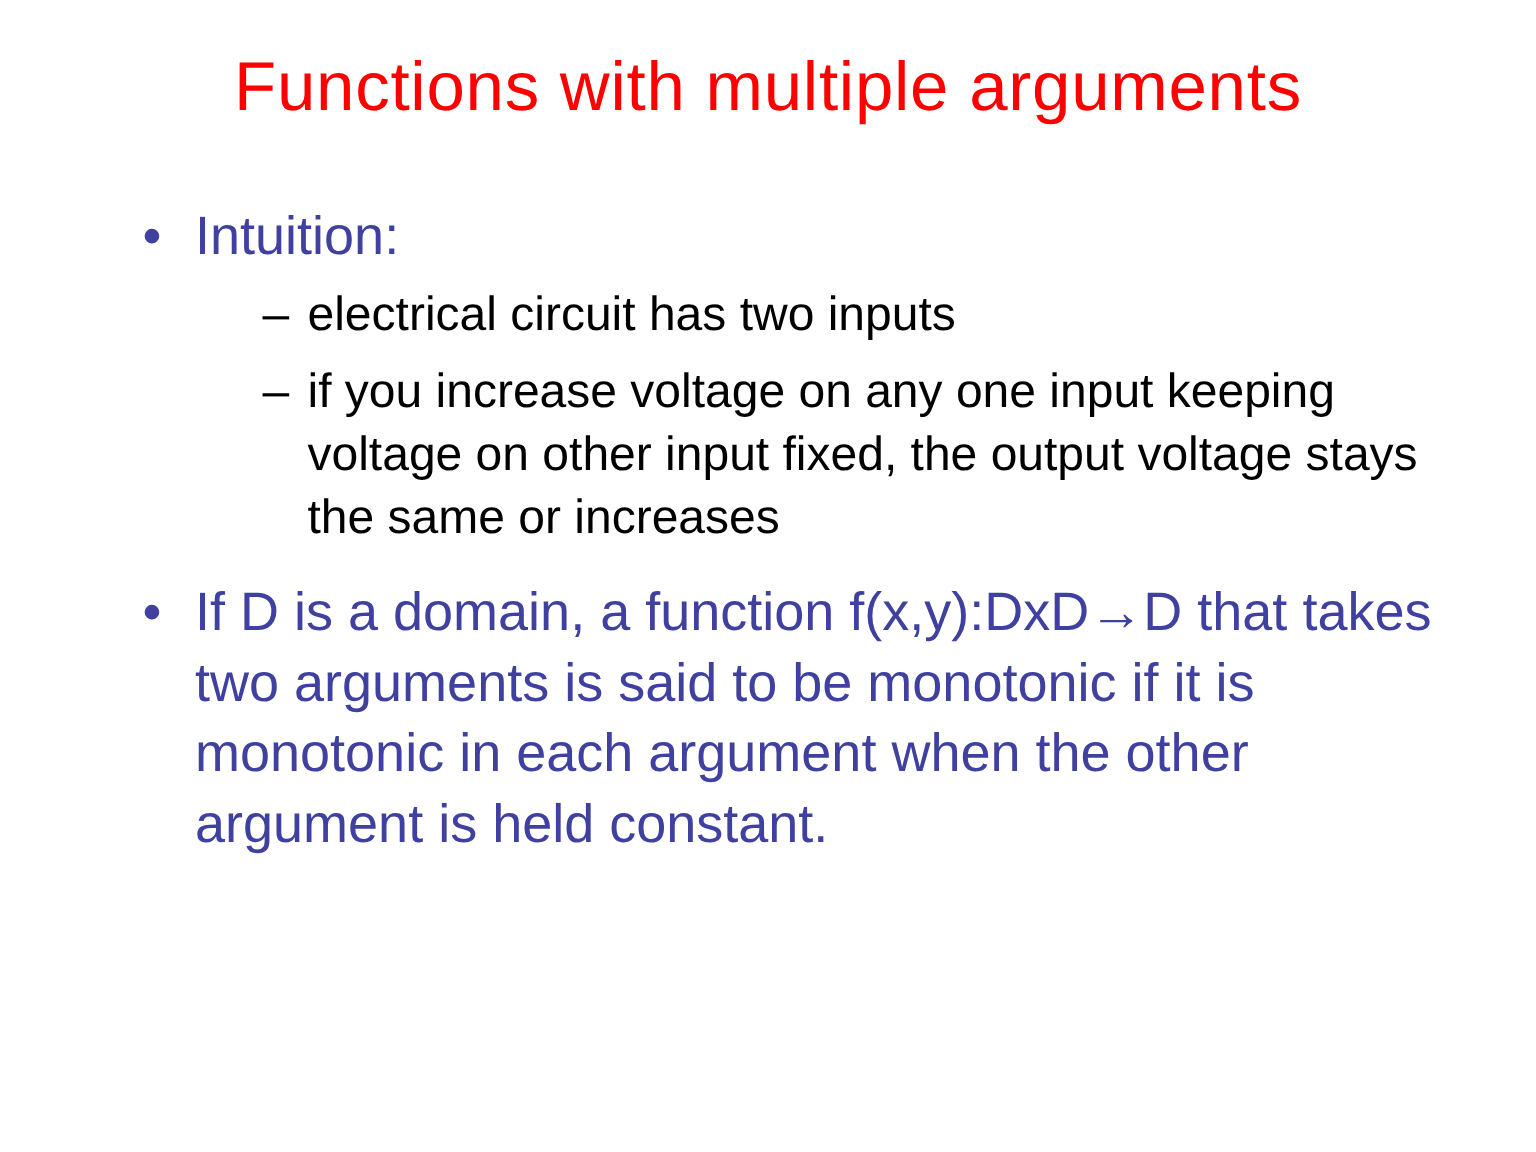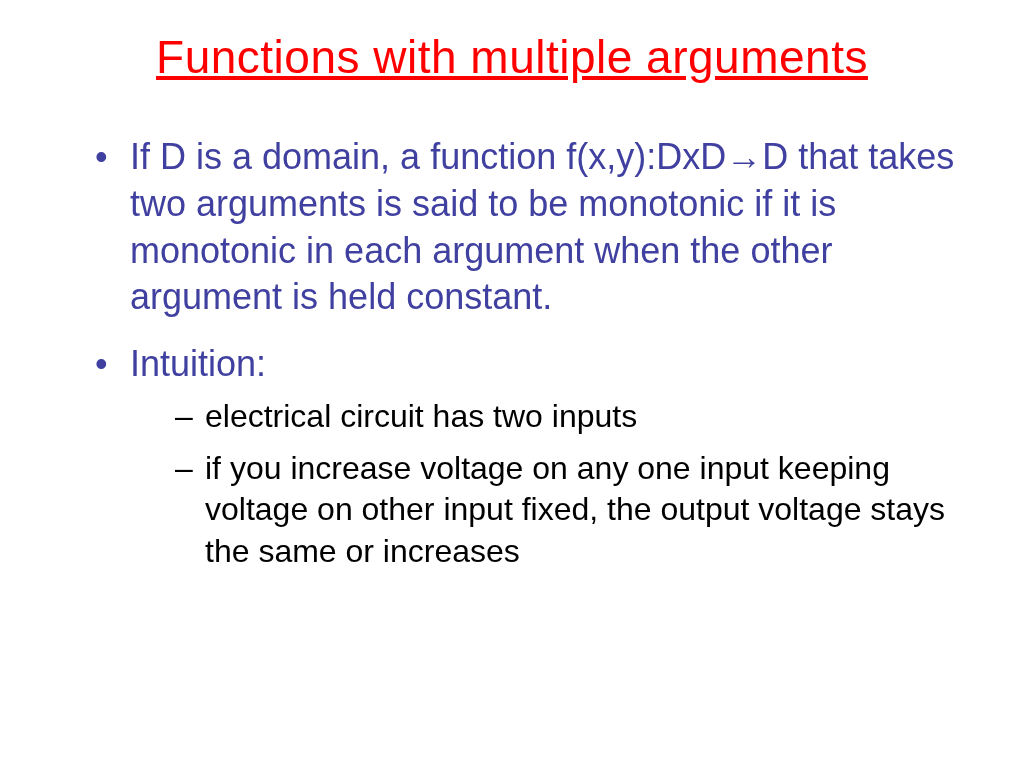--- a/index.html
+++ b/index.html
@@ -12,21 +12,20 @@
       height: 768px;
       background: #ffffff;
       font-family: Arial, Helvetica, sans-serif;
       padding: 30px 60px;
       overflow: hidden;
     }
     .slide-title {
       color: #ff0000;
       font-size: 46px;
       font-weight: normal;
-      text-decoration: underline;
       text-align: center;
       margin-bottom: 50px;
       letter-spacing: 0.5px;
     }
     .bullet-list {
       list-style: none;
       padding-left: 40px;
     }
     .bullet-item {
       position: relative;
@@ -67,26 +66,26 @@
       font-family: Arial, sans-serif;
     }
   </style>
 </head>
 <body>
 
 <h1 class="slide-title">Functions with multiple arguments</h1>
 
 <ul class="bullet-list">
   <li class="bullet-item">
-    <span>If D is a domain, a function f(x,y):DxD</span><span class="arrow">→</span><span>D that takes two arguments is said to be monotonic if it is monotonic in each argument when the other argument is held constant.</span>
-  </li>
-  <li class="bullet-item">
     <span>Intuition:</span>
     <ul class="sub-list">
       <li class="sub-item">
         <span>electrical circuit has two inputs</span>
       </li>
       <li class="sub-item">
         <span>if you increase voltage on any one input keeping voltage on other input fixed, the output voltage stays the same or increases</span>
       </li>
     </ul>
   </li>
+  <li class="bullet-item">
+    <span>If D is a domain, a function f(x,y):DxD</span><span class="arrow">→</span><span>D that takes two arguments is said to be monotonic if it is monotonic in each argument when the other argument is held constant.</span>
+  </li>
 </ul>
 
 </body></html>

